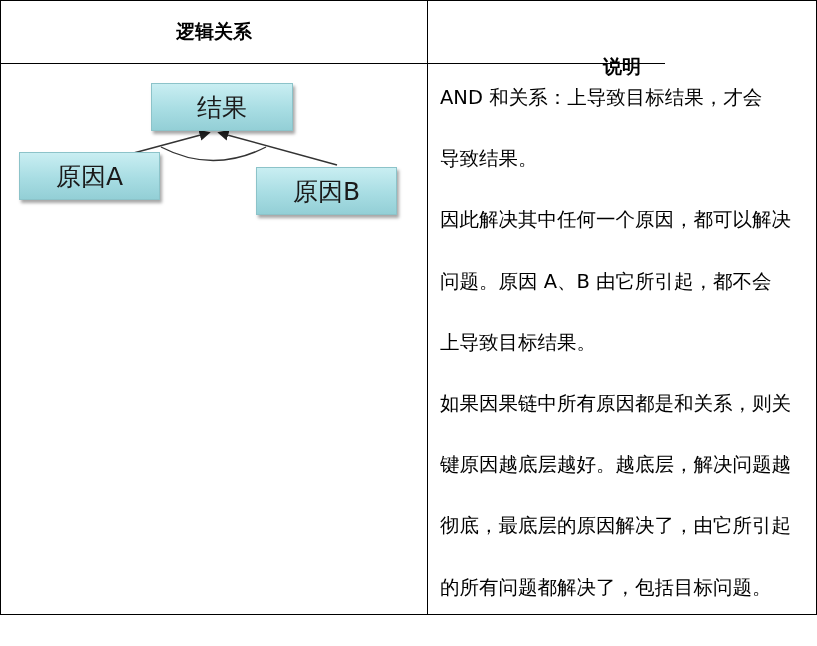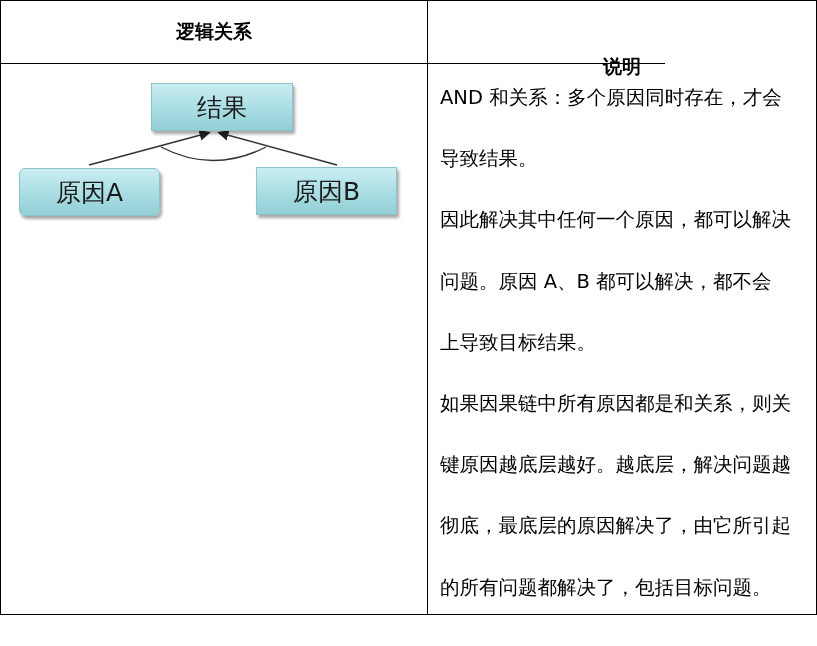--- a/index.html
+++ b/index.html
@@ -38,32 +38,32 @@
           <path d="M0,0 L8,4 L0,8 Z" fill="#222"></path>
         </marker>
       </defs>
       <line x1="88" y1="101" x2="207" y2="69" stroke="#333" stroke-width="1.4" marker-end="url(#ah)"></line>
       <line x1="336" y1="101" x2="219" y2="69" stroke="#333" stroke-width="1.4" marker-end="url(#ah)"></line>
       <path d="M160,83 Q212,110 265,83" fill="none" stroke="#333" stroke-width="1.4"></path>
     </svg>
     <div class="box" style="left:142px; top:19px; width:140px;margin-left:8px;">
       <span>结果</span>
     </div>
-    <div class="box" style="left:18px; top:104px; width:139px;border-radius:6px;">
+    <div class="box" style="left:18px; top:88px; width:139px;">
       <span>原因A</span>
     </div>
     <div class="box" style="left:255px; top:103px; width:139px;">
       <span>原因B</span>
     </div>
   </div>
 
   <div class="desc">
-    <div class="line">AND 和关系：多个原因同时存在，才会</div>
+    <div class="line">AND 和关系：上导致目标结果，才会</div>
     <div class="line">导致结果。</div>
     <div class="line">因此解决其中任何一个原因，都可以解决</div>
-    <div class="line">问题。原因 A、B 都可以解决，都不会</div>
+    <div class="line">问题。原因 A、B 由它所引起，都不会</div>
     <div class="line">上导致目标结果。</div>
     <div class="line">如果因果链中所有原因都是和关系，则关</div>
     <div class="line">键原因越底层越好。越底层，解决问题越</div>
     <div class="line">彻底，最底层的原因解决了，由它所引起</div>
     <div class="line">的所有问题都解决了，包括目标问题。</div>
   </div>
 </div>
 
 </body></html>

